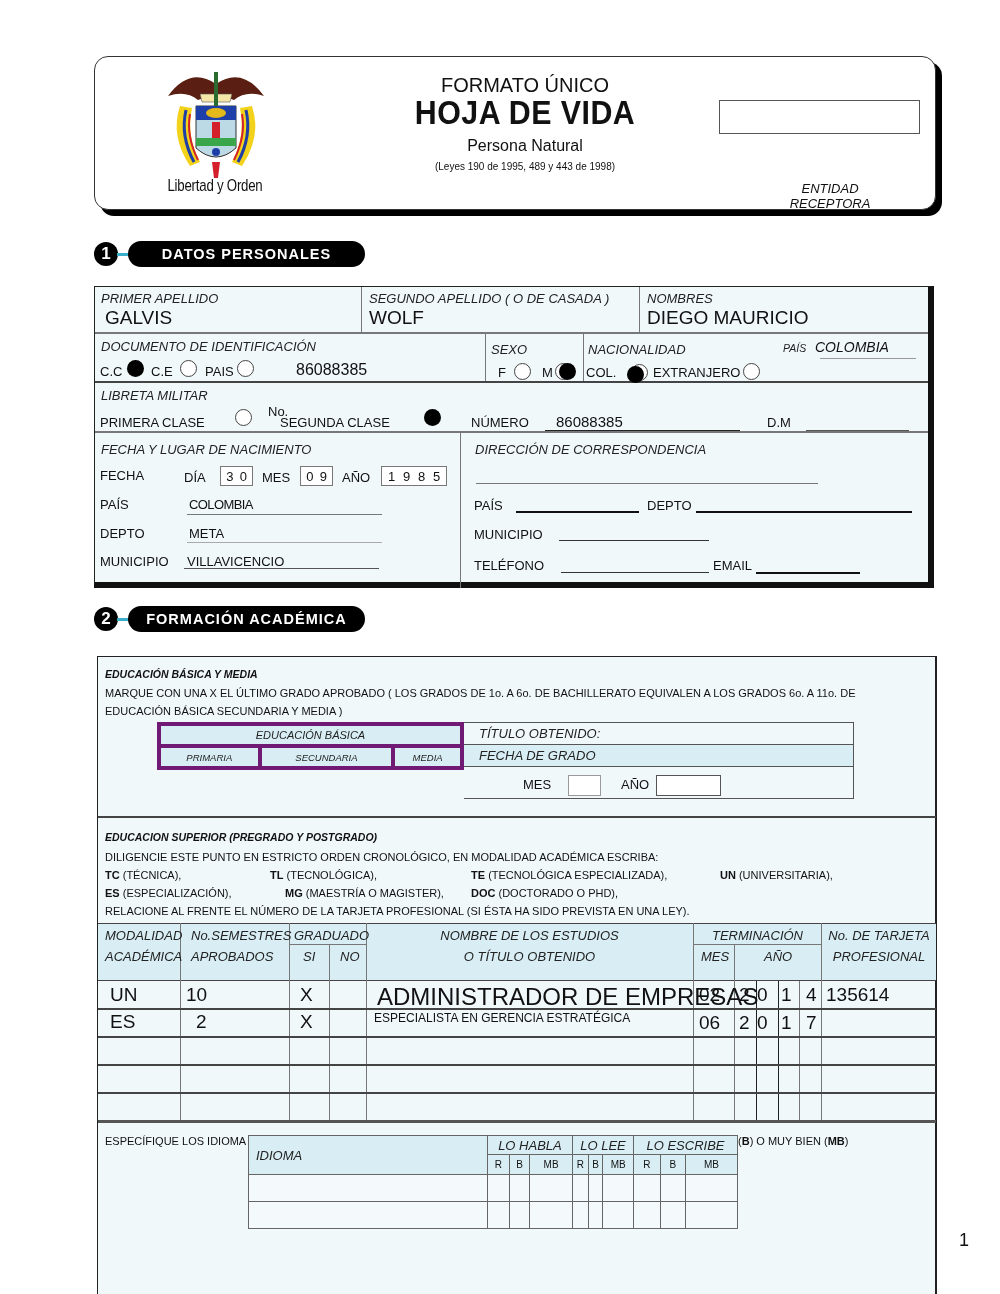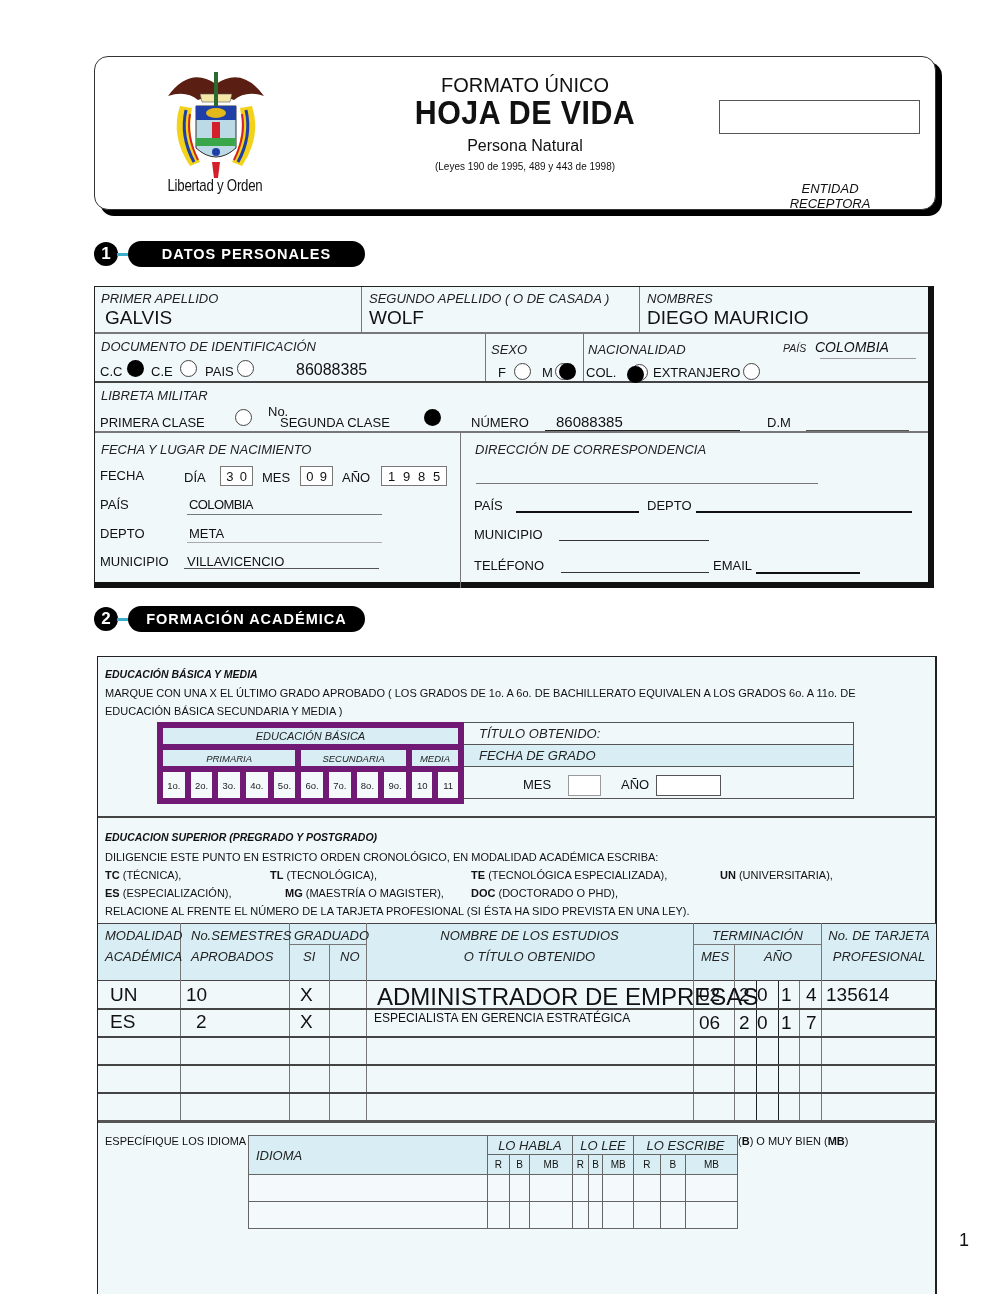--- a/index.html
+++ b/index.html
@@ -34,21 +34,21 @@
   .vl { width: 1px; background: #777; }
   .circ { width: 17px; height: 17px; border: 1px solid #444; border-radius: 50%; background: #fff; }
   .dot { width: 17px; height: 17px; border-radius: 50%; background: #000; }
   .uline { height: 1px; background: #777; }
   .uline-d { height: 1.5px; background: #111; }
   .digbox { height: 20px; border: 1px solid #777; background: #fff; font-size: 13px; display: flex; align-items: center; justify-content: space-around; padding: 0 2px; }
 
   
   #s2 { left: 97px; top: 656px; width: 840px; height: 640px; border: 1.5px solid #222; border-right: 2px solid #222; }
   table { border-collapse: collapse; }
-  .basic td { border: 6px solid #701a75; text-align: center; font-size: 9.5px; font-style: italic; color: #222; }
+  .basic td { border: 4px solid #701a75; text-align: center; font-size: 9.5px; font-style: italic; color: #222; }
   .hitab td { border: 1px solid #666; }
   .small { font-size: 11px; }
 </style>
 </head>
 <body>
 
 <div class="abs" id="hdr-shadow"></div>
 <div class="abs" id="hdr"></div>
 <svg class="abs" id="coat" viewBox="0 0 112 112">
   <path d="M8 30 Q30 0 56 18 Q82 0 104 30 Q86 24 74 34 L56 28 L38 34 Q26 24 8 30Z" fill="#5a1e12"></path>
@@ -199,33 +199,20 @@
 <table class="abs basic" style="left:157px;top:722px;width:307px;">
   <tbody>
       <tr class="hdrcell" style="height:22px;">
         <td colspan="11" style="font-size:11px;">EDUCACIÓN BÁSICA</td>
       </tr>
   <tr class="hdrcell" style="height:22px;">
     <td colspan="5">PRIMARIA</td>
     <td colspan="4">SECUNDARIA</td>
     <td colspan="2">MEDIA</td>
   </tr>
-  <tr style="height:32px;background:#f4fafc;">
-    <td style="font-style:normal;">1o.</td>
-    <td style="font-style:normal;">2o.</td>
-    <td style="font-style:normal;">3o.</td>
-    <td style="font-style:normal;">4o.</td>
-    <td style="font-style:normal;">5o.</td>
-    <td style="font-style:normal;">6o.</td>
-    <td style="font-style:normal;">7o.</td>
-    <td style="font-style:normal;">8o.</td>
-    <td style="font-style:normal;">9o.</td>
-    <td style="font-style:normal;">10</td>
-    <td style="font-style:normal;">11</td>
-  </tr>
 </tbody>
   </table>
 
 <div class="abs" style="left:464px;top:722px;width:390px;height:77px;border:1px solid #555;border-left:none;">
   <div style="height:22px;border-bottom:1px solid #555;padding-left:15px;line-height:21px;" class="lbl">TÍTULO OBTENIDO:</div>
   <div class="hdrcell lbl" style="height:22px;border-bottom:1px solid #555;padding-left:15px;line-height:21px;">FECHA DE GRADO</div>
 </div>
 <div class="abs txt" style="left:523px;top:777px;">MES</div>
 <div class="abs" style="left:568px;top:775px;width:33px;height:21px;border:1px solid #999;background:#fff;"></div>
 <div class="abs txt" style="left:621px;top:777px;">AÑO</div>

